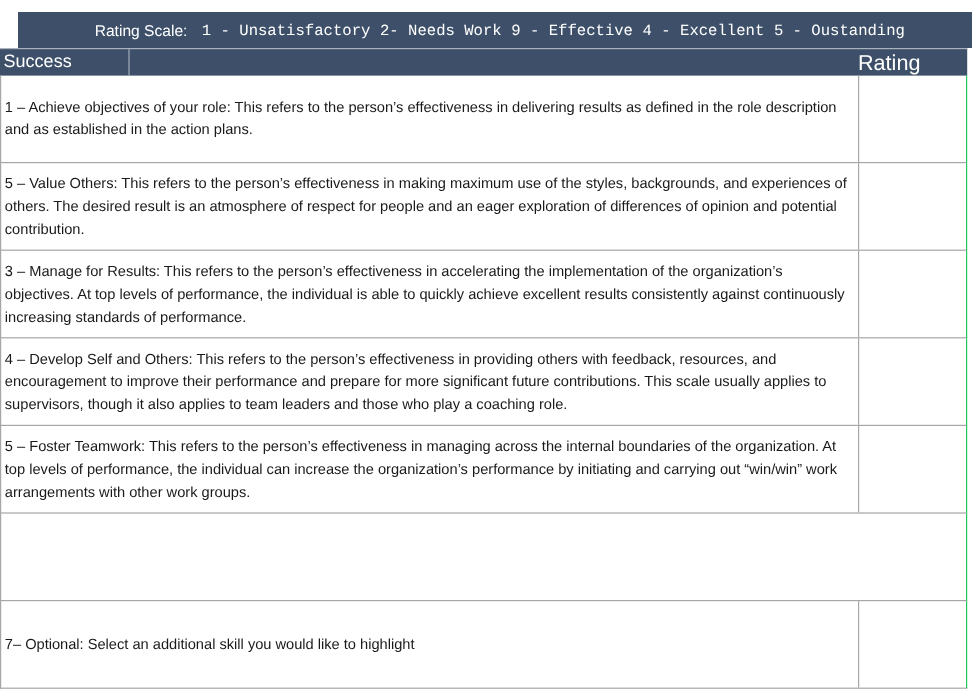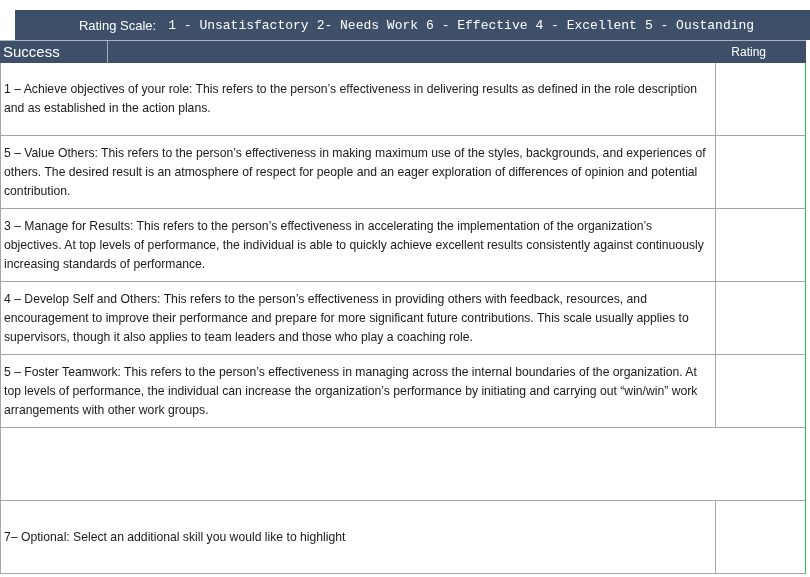--- a/index.html
+++ b/index.html
@@ -9,37 +9,37 @@
               background: #3e5069; color: #ffffff; font-size: 13px;
               display: flex; align-items: center; justify-content: center; margin-left: 15px; }
     .banner .lbl { margin-right: 8px; }
     .banner .item { margin: 0 4px; font-family: Liberation Mono, monospace; }
     .table { position: absolute; left: 0; top: 40px; width: 806px; }
     .thead { height: 22px; background: #3e5069; color: #ffffff; display: flex;
              border-top: 1px solid #aab2bd; }
     .thead .c1 { width: 108px; border-right: 1px solid #a3acb8; padding-left: 3px;
                  font-size: 15px; line-height: 22px; box-sizing: border-box; }
     .thead .cmid { flex: 1; }
-    .thead .c2 { width: 91px; font-size: 12px; line-height: 22px; text-align: right;
+    .thead .c2 { width: 91px; font-size: 18px; line-height: 22px; text-align: right;
                  padding-right: 40px; box-sizing: border-box; }
     .row { display: flex; height: 73px; border-bottom: 1px solid #a6a6a6;
            border-left: 1px solid #a6a6a6; border-right: 1px solid #22c55e; box-sizing: border-box; }
     .row .desc { width: 715px; border-right: 1px solid #a6a6a6; box-sizing: border-box;
                  padding: 0 3px; display: flex; align-items: center;
                  font-size: 12.2px; line-height: 19px; }
     .row .rating { flex: 1; }
   </style>
 </head>
 <body>
 
 <div class="banner">
   <span class="lbl">Rating Scale:</span>
   <span class="item">1 - Unsatisfactory</span>
   <span class="item">2- Needs Work</span>
-  <span class="item">6 - Effective</span>
+  <span class="item">9 - Effective</span>
   <span class="item">4 - Excellent</span>
   <span class="item">5 - Oustanding</span>
 </div>
 
 <div class="table">
   <div class="thead">
     <div class="c1">Success Factors</div>
     <div class="cmid"></div>
     <div class="c2">Rating</div>
   </div>

